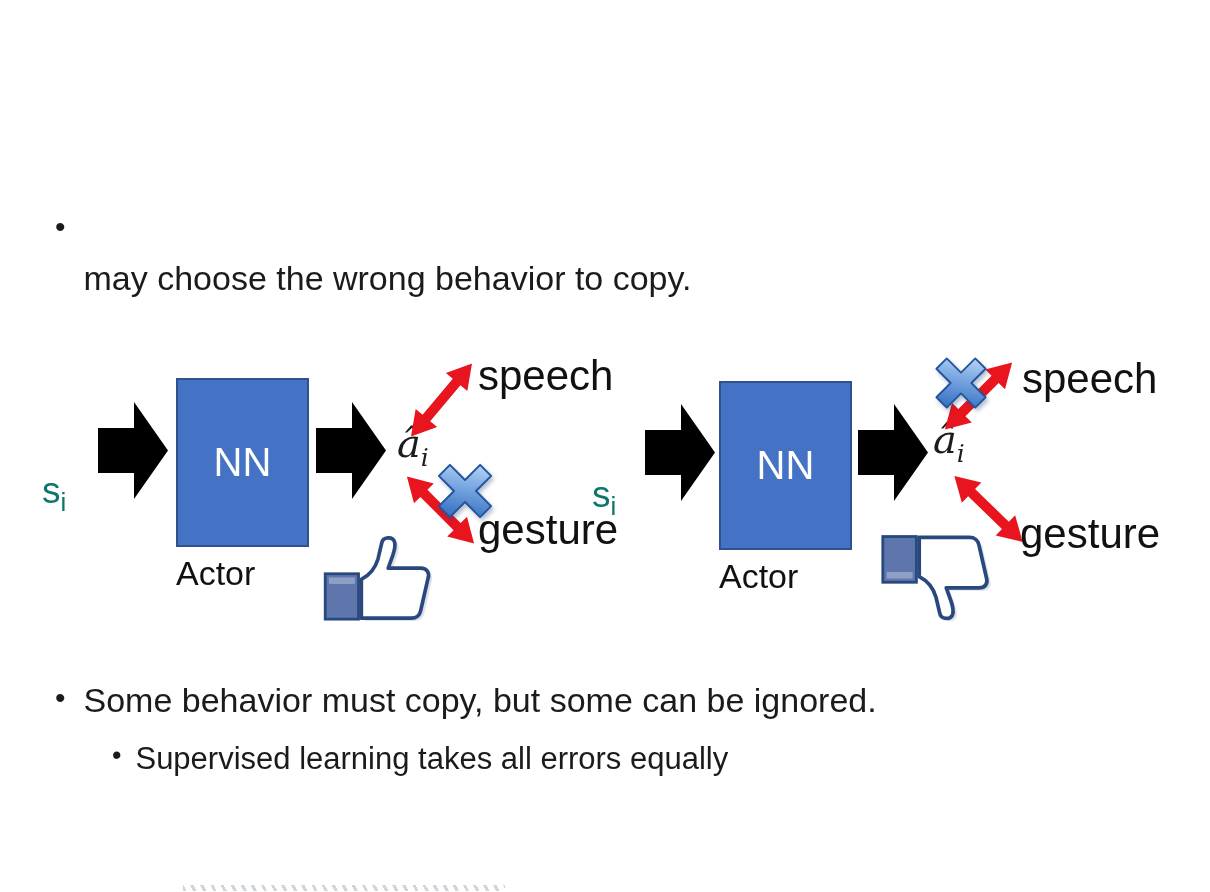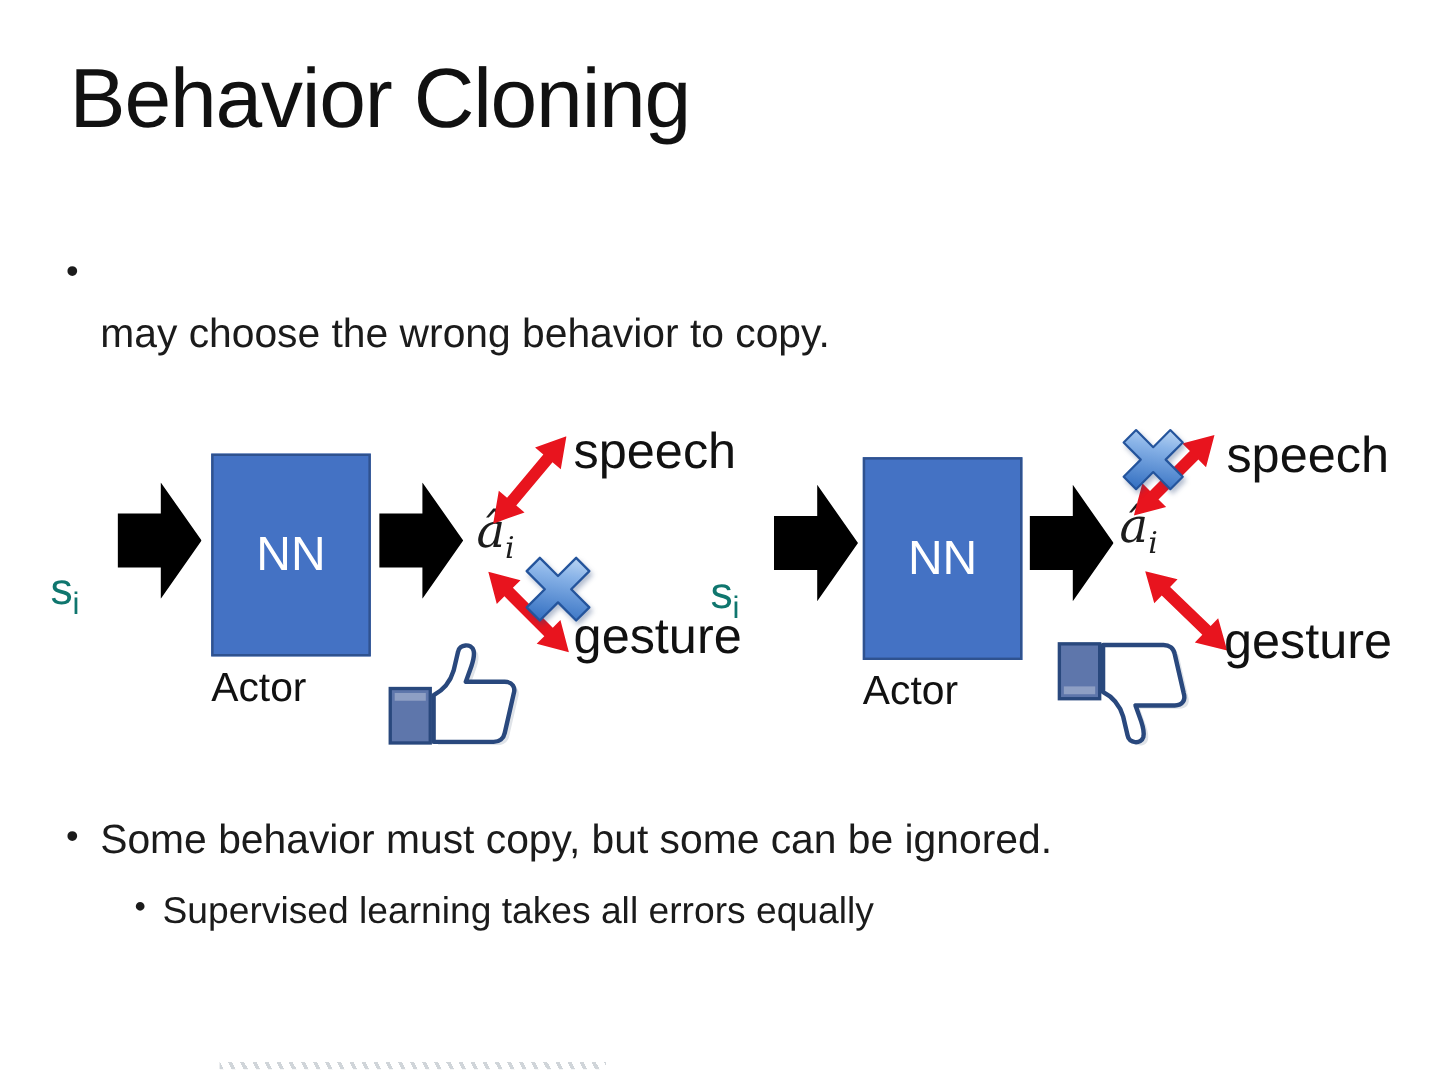--- a/index.html
+++ b/index.html
@@ -45,21 +45,20 @@
   .clip-strip {
     left:183px; top:885px; width:322px; height:6px; opacity:0.55;
     background:repeating-linear-gradient(63deg, #aab3bb 0 3px, transparent 3px 9px);
   }
 </style>
 </head>
 <body>
 
 <div class="slide">
 
-  <div class="abs title">Behavior Cloning</div>
 
   <div class="abs bullet1 bullet-row">
     <span class="bullet-marker">•</span>
     <span class="bullet-text"><br><span>may choose the wrong behavior to copy.</span></span>
   </div>
 
   <div class="abs si-label" style="left:42px; top:428px;">
     <span>s</span><sub>i</sub>
   </div>
 

